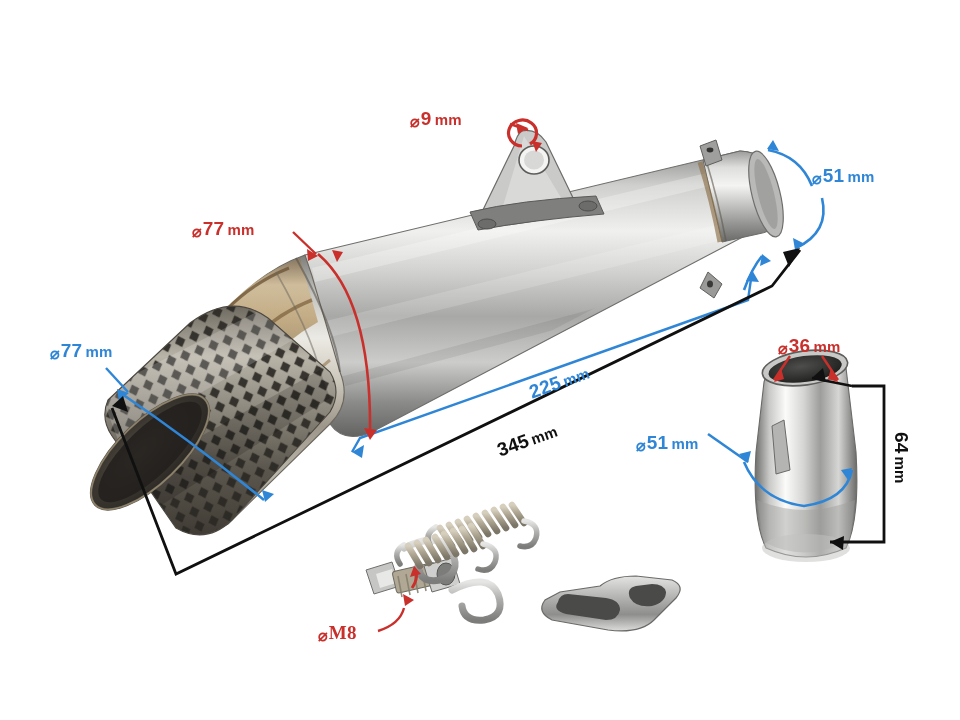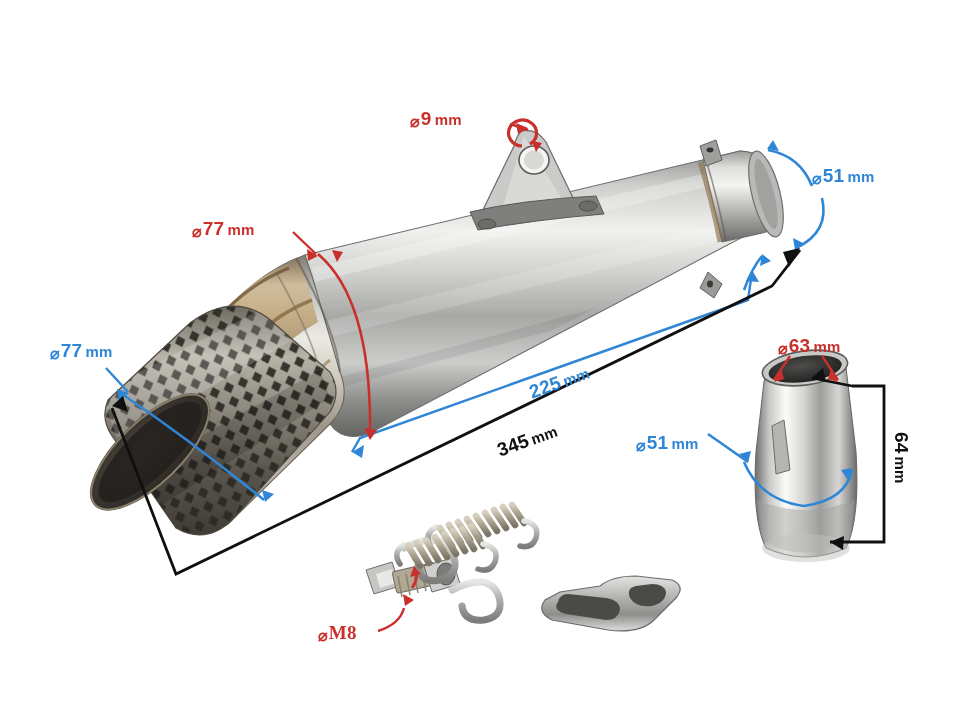--- a/index.html
+++ b/index.html
@@ -373,21 +373,21 @@
 
   <div class="lbl blue rot225" style="left:530px;top:382px;">
     <span class="num">225</span><span class="unit">mm</span>
   </div>
 
   <div class="lbl black rot345" style="left:498px;top:440px;">
     <span class="num">345</span><span class="unit">mm</span>
   </div>
 
   <div class="lbl red" style="left:778px;top:335px;">
-    <span class="dsym">⌀</span><span class="num">63</span><span class="unit">mm</span>
+    <span class="dsym">⌀</span><span class="num">36</span><span class="unit">mm</span>
   </div>
 
   <div class="lbl blue" style="left:636px;top:432px;">
     <span class="dsym">⌀</span><span class="num">51</span><span class="unit">mm</span>
   </div>
 
   <div class="lbl black vert64" style="left:912px;top:432px;">
     <span class="num">64</span><span class="unit">mm</span>
   </div>
 

